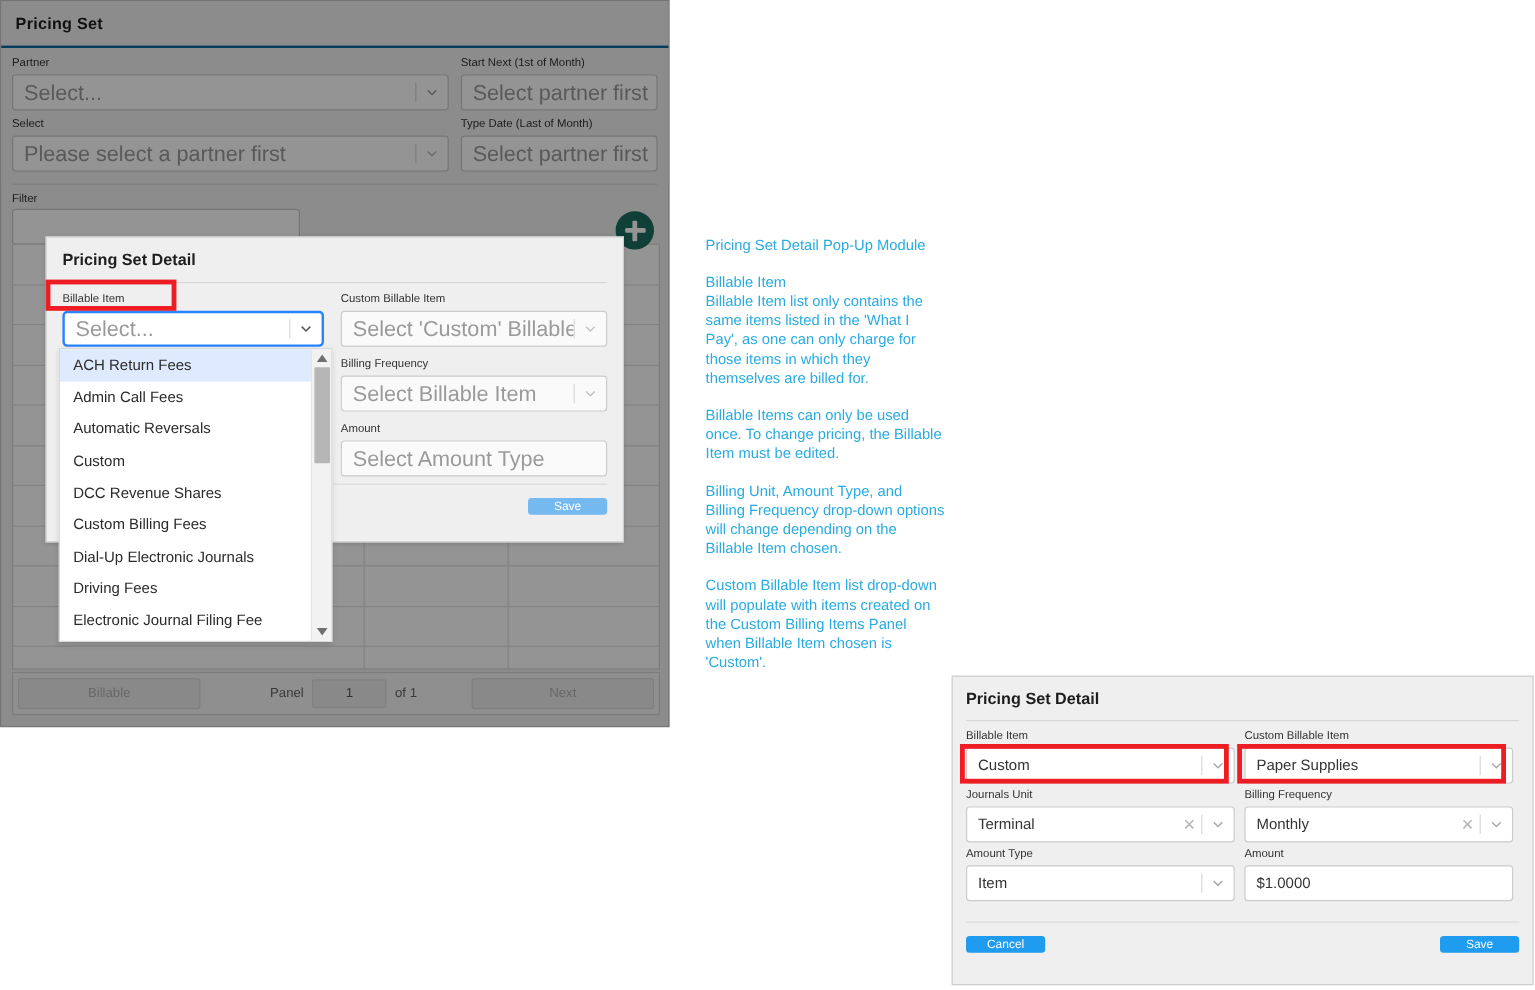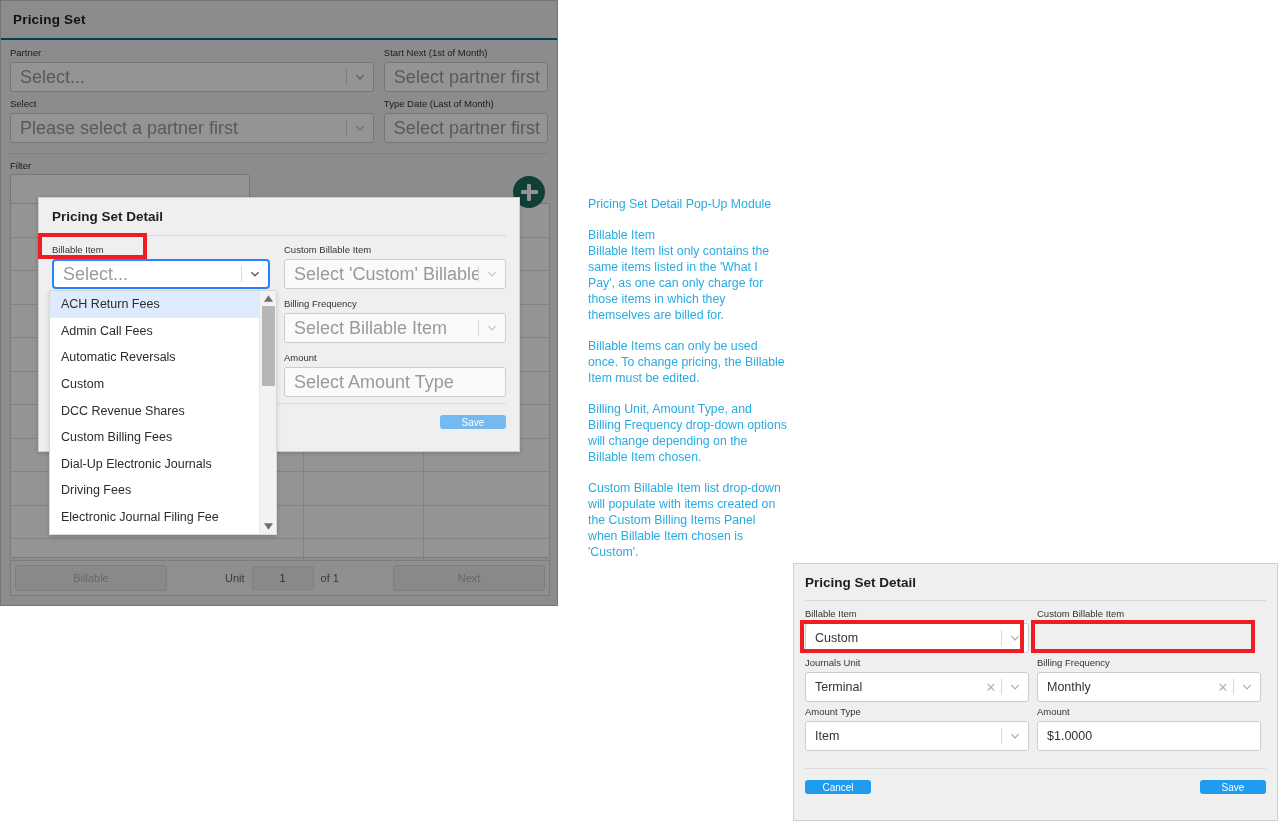--- a/index.html
+++ b/index.html
@@ -276,21 +276,21 @@
       <div class="grid-row">
           <div class="gc1"></div>
           <div class="gc2"></div>
           <div class="gc3"></div>
         </div>
     </div>
 
     <div class="pager">
       <div class="pg-btn">Billable</div>
       <div class="pg-mid">
-        <span class="pg-lab">Unit</span>
+        <span class="pg-lab">Panel</span>
         <span class="pg-inp">1</span>
         <span class="pg-lab">of 1</span>
       </div>
       <div class="pg-btn right">Next</div>
     </div>
 
   </div>
 
   <div class="app-dim"></div>
 
@@ -411,20 +411,29 @@
             <span class="sep"></span>
             <span class="caret">
               <svg viewBox="0 0 20 20" fill="none" stroke="#a8a8a8" stroke-width="2">
                   <path d="M4 7l6 6 6-6"></path>
                 </svg>
             </span>
           </div>
         </div>
         <div class="br-col">
           <div class="br-label">Custom Billable Item</div>
+          <div class="ctl">
+            <span class="val">Paper Supplies</span>
+            <span class="sep"></span>
+            <span class="caret">
+              <svg viewBox="0 0 20 20" fill="none" stroke="#a8a8a8" stroke-width="2">
+                  <path d="M4 7l6 6 6-6"></path>
+                </svg>
+            </span>
+          </div>
         </div>
       </div>
 
       <div class="br-row" style="margin-top:4px;">
         <div class="br-col">
           <div class="br-label">Journals Unit</div>
           <div class="ctl">
             <span class="val">Terminal</span>
             <span class="xbtn">✕</span>
             <span class="sep"></span>

